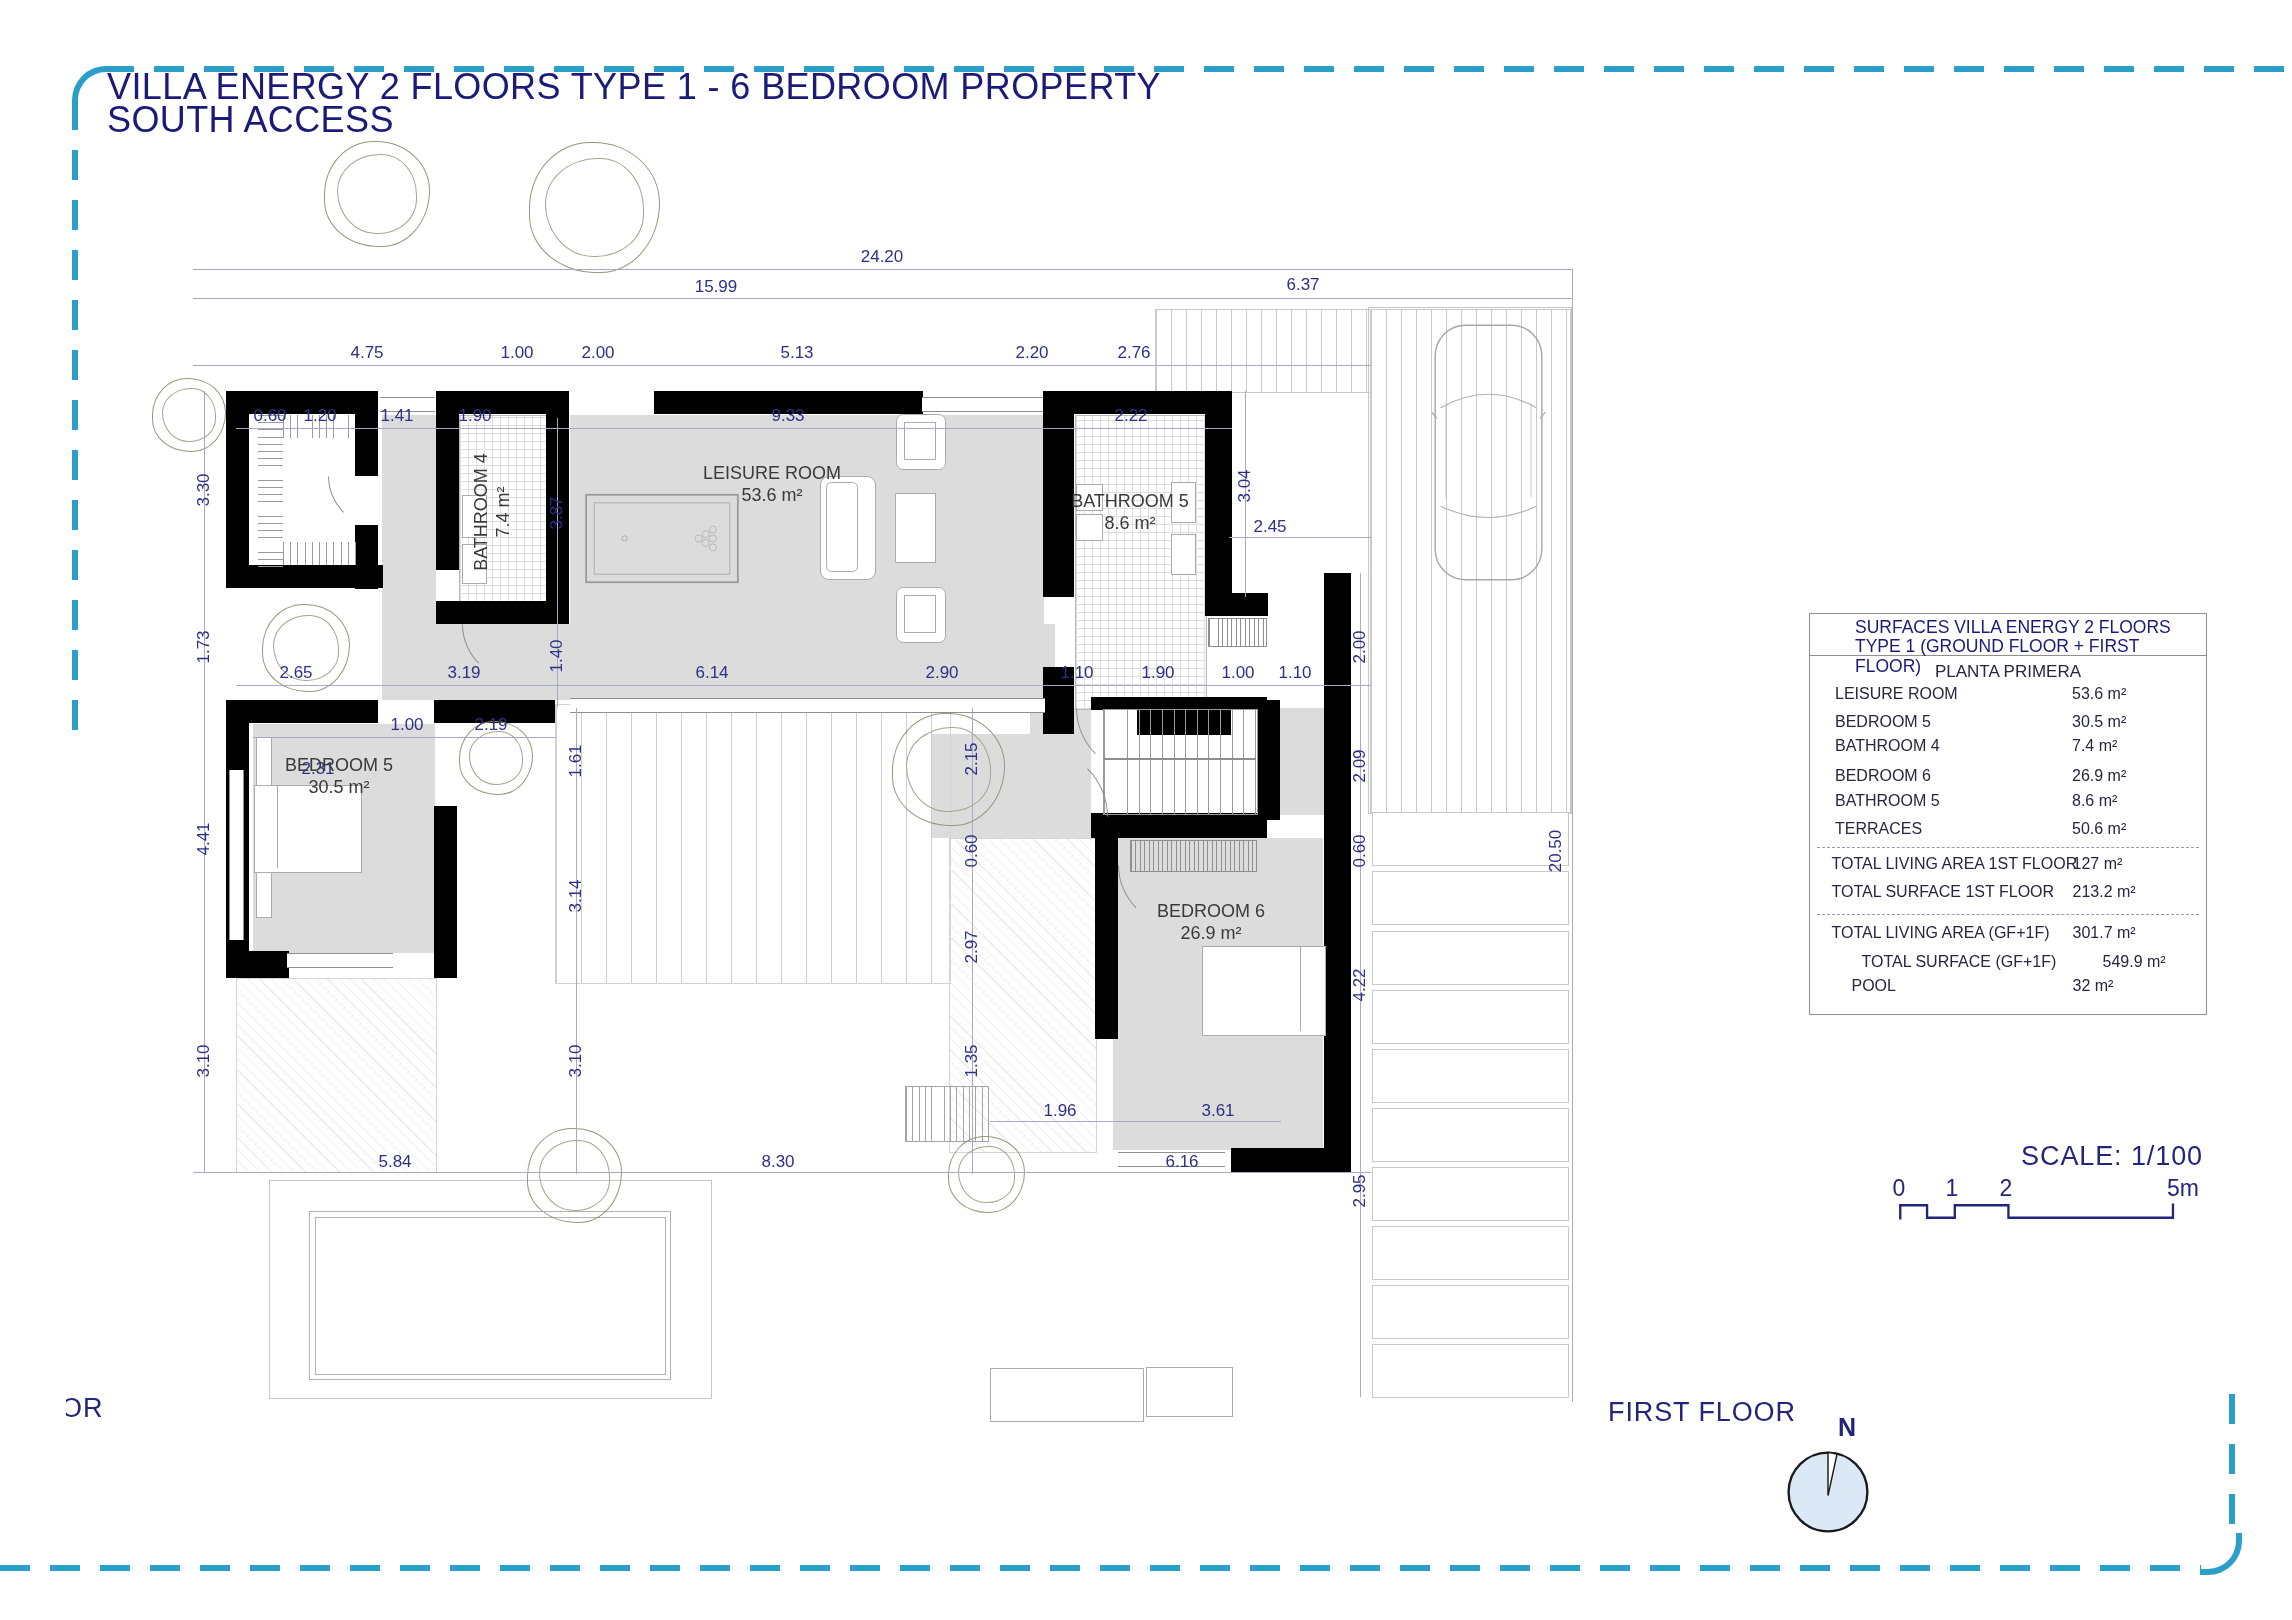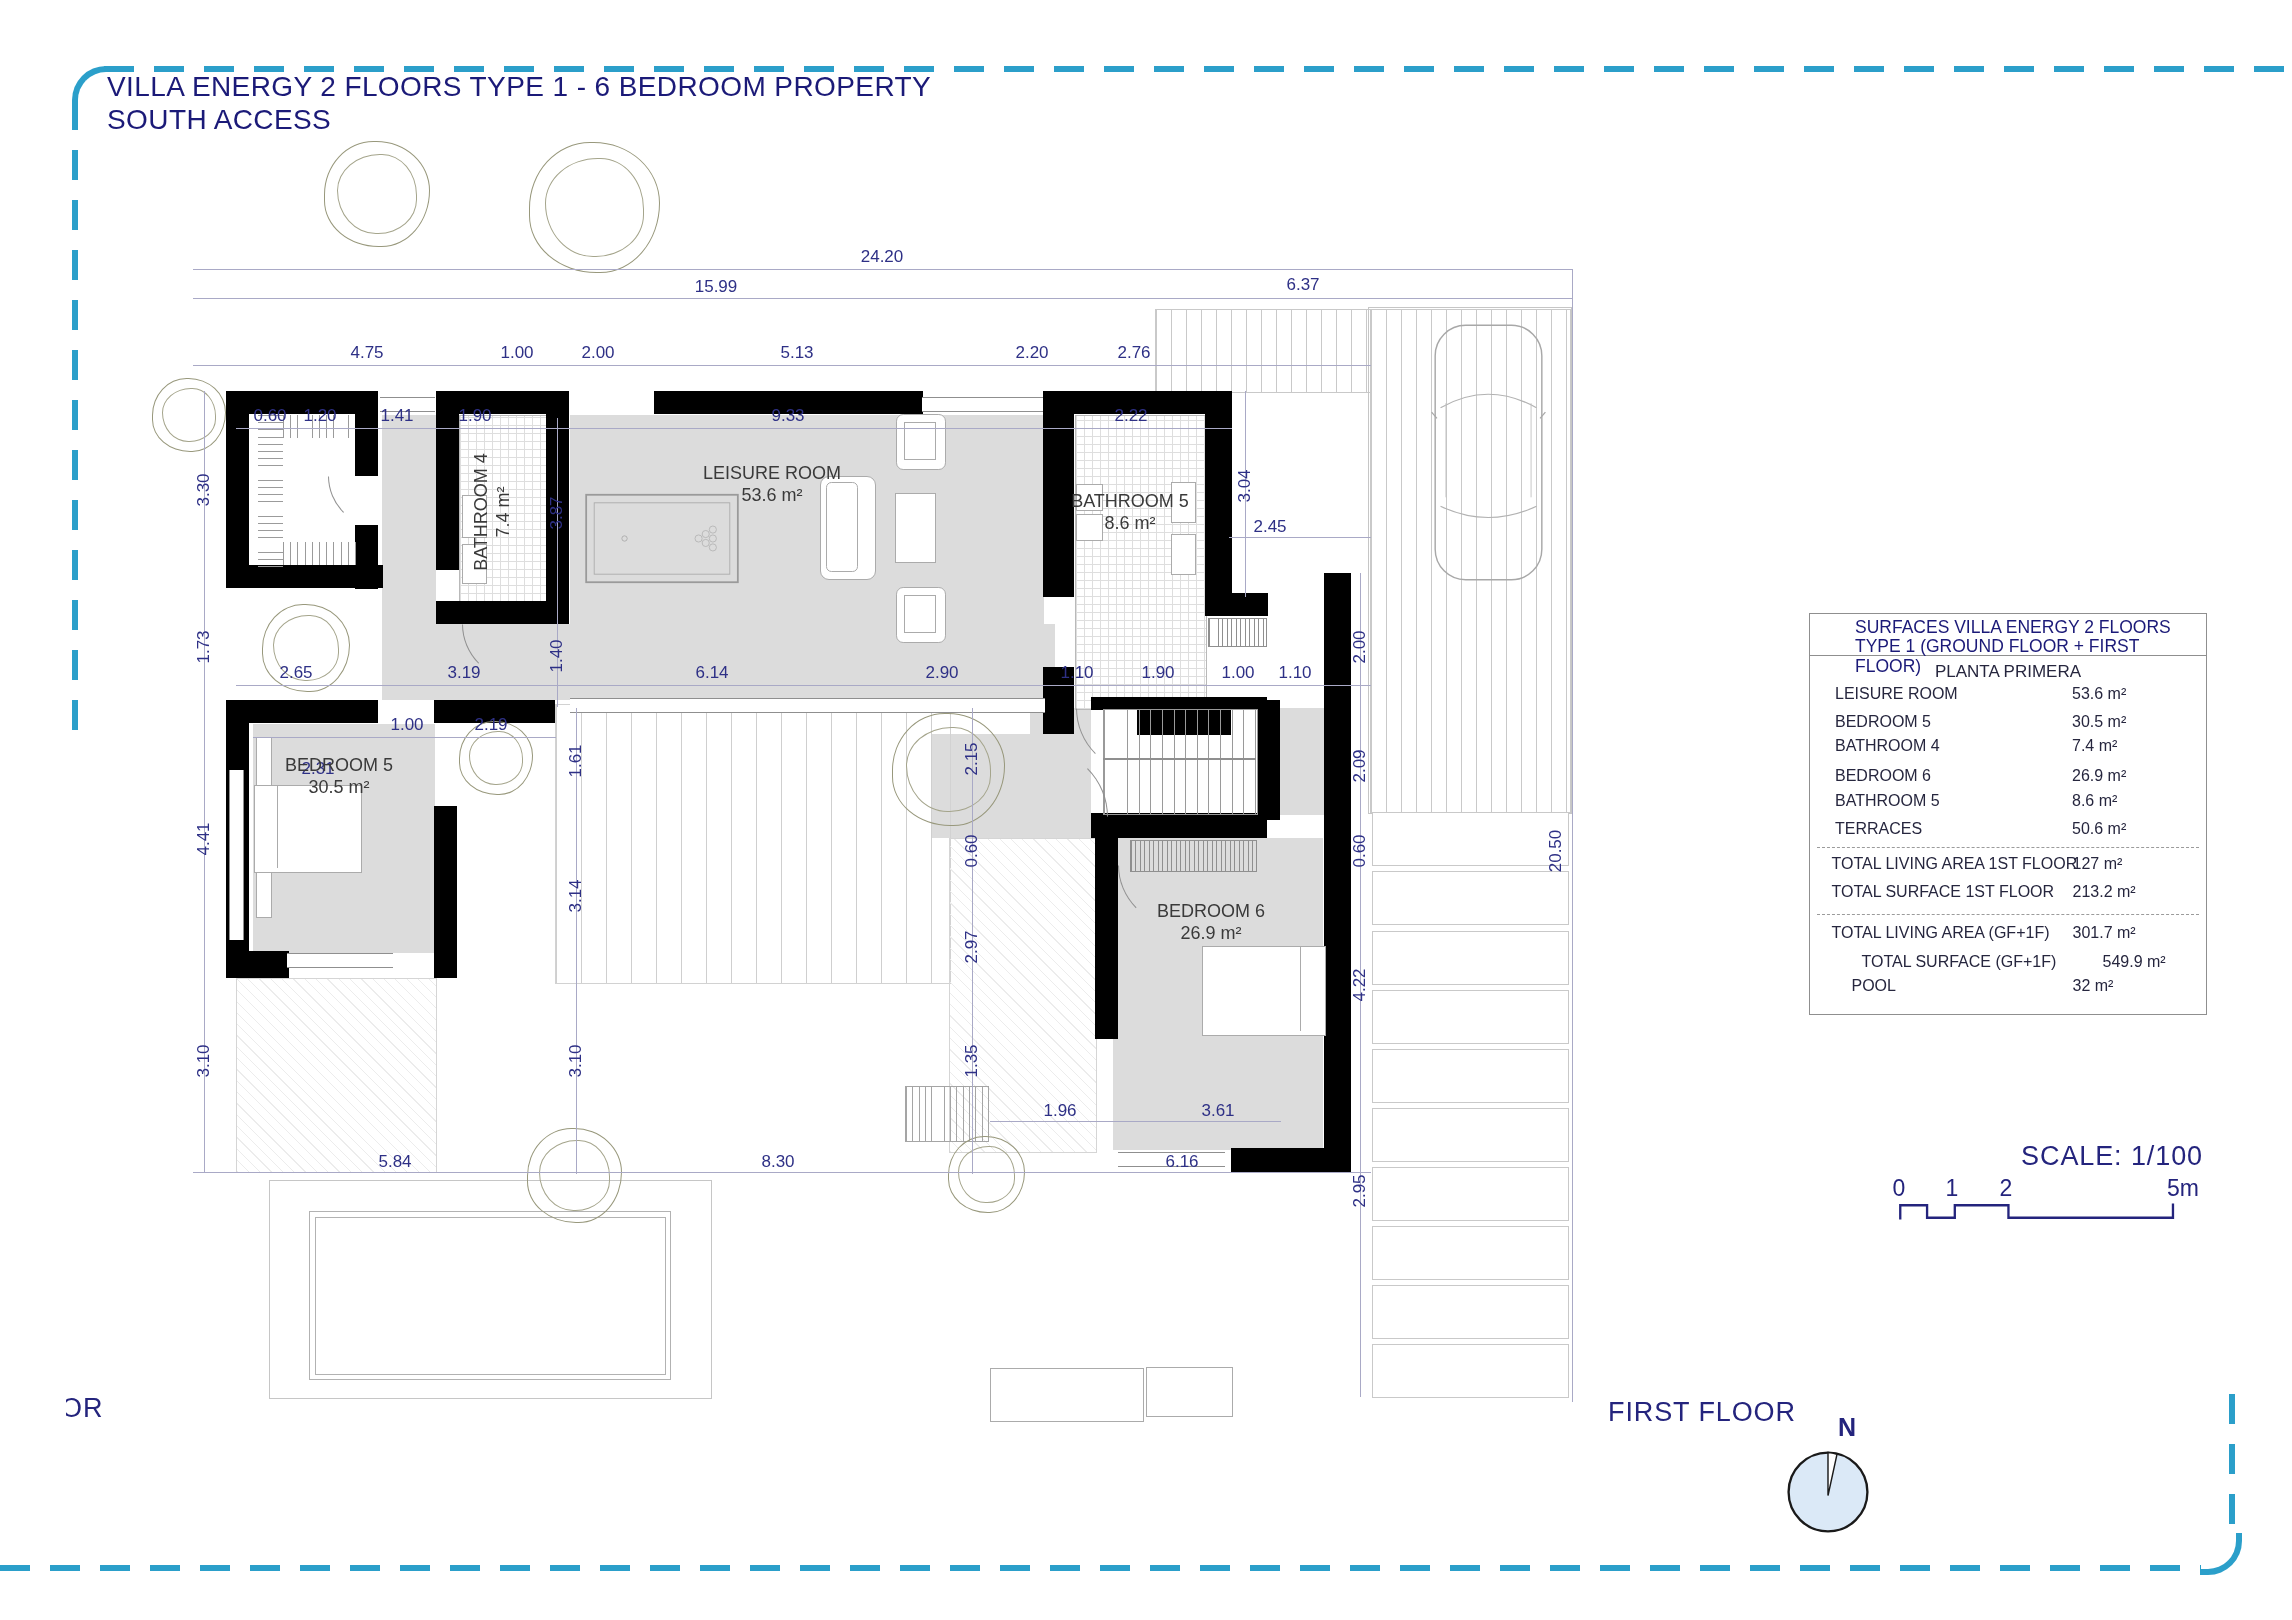--- a/index.html
+++ b/index.html
@@ -5,21 +5,21 @@
   html,body{margin:0;padding:0;background:#fff}
   #page{position:relative;width:2293px;height:1620px;background:#fff;overflow:hidden;
         font-family:"Liberation Sans",sans-serif;color:#23237c}
   .abs{position:absolute}
   
   .dashH{position:absolute;height:6.3px;background:repeating-linear-gradient(90deg,#2b9fca 0 30px,transparent 30px 50px)}
   .dashV{position:absolute;width:6.3px;background:repeating-linear-gradient(180deg,#2b9fca 0 30px,transparent 30px 50px)}
   .cornerTL{position:absolute;width:36px;height:36px;border-top:6.3px solid #2b9fca;border-left:6.3px solid #2b9fca;border-top-left-radius:34px}
   .cornerBR{position:absolute;width:36px;height:36px;border-bottom:6.3px solid #2b9fca;border-right:6.3px solid #2b9fca;border-bottom-right-radius:34px}
   
-  .title{position:absolute;left:107px;top:70px;font-size:28px;line-height:33px;font-weight:500;color:#1b1a78;letter-spacing:0.4px}
+  .title{position:absolute;left:107px;top:70px;font-size:36px;line-height:33px;font-weight:500;color:#1b1a78;letter-spacing:0.4px}
   
   .wall{position:absolute;background:#000}
   .floor{position:absolute;background:#dcdcdc}
   .tile{position:absolute;background-color:#fff;border:0.9px solid #b9b9b9;
         background-image:repeating-linear-gradient(0deg,#dedede 0 0.9px,transparent 0.9px 8px),
                          repeating-linear-gradient(90deg,#dedede 0 0.9px,transparent 0.9px 8px)}
   .hatchH{position:absolute;background-image:repeating-linear-gradient(180deg,#9b9b9b 0 0.9px,transparent 0.9px 7.2px)}
   .hatchV{position:absolute;background-image:repeating-linear-gradient(90deg,#9b9b9b 0 0.9px,transparent 0.9px 7.2px)}
   .shelf{position:absolute;border:0.9px solid #8f8f8f;background-image:repeating-linear-gradient(90deg,#8f8f8f 0 0.9px,transparent 0.9px 4.5px)}
   .stairs{position:absolute;border:0.9px solid #9a9a9a;background-image:repeating-linear-gradient(90deg,#9a9a9a 0 0.9px,transparent 0.9px 11.6px)}

